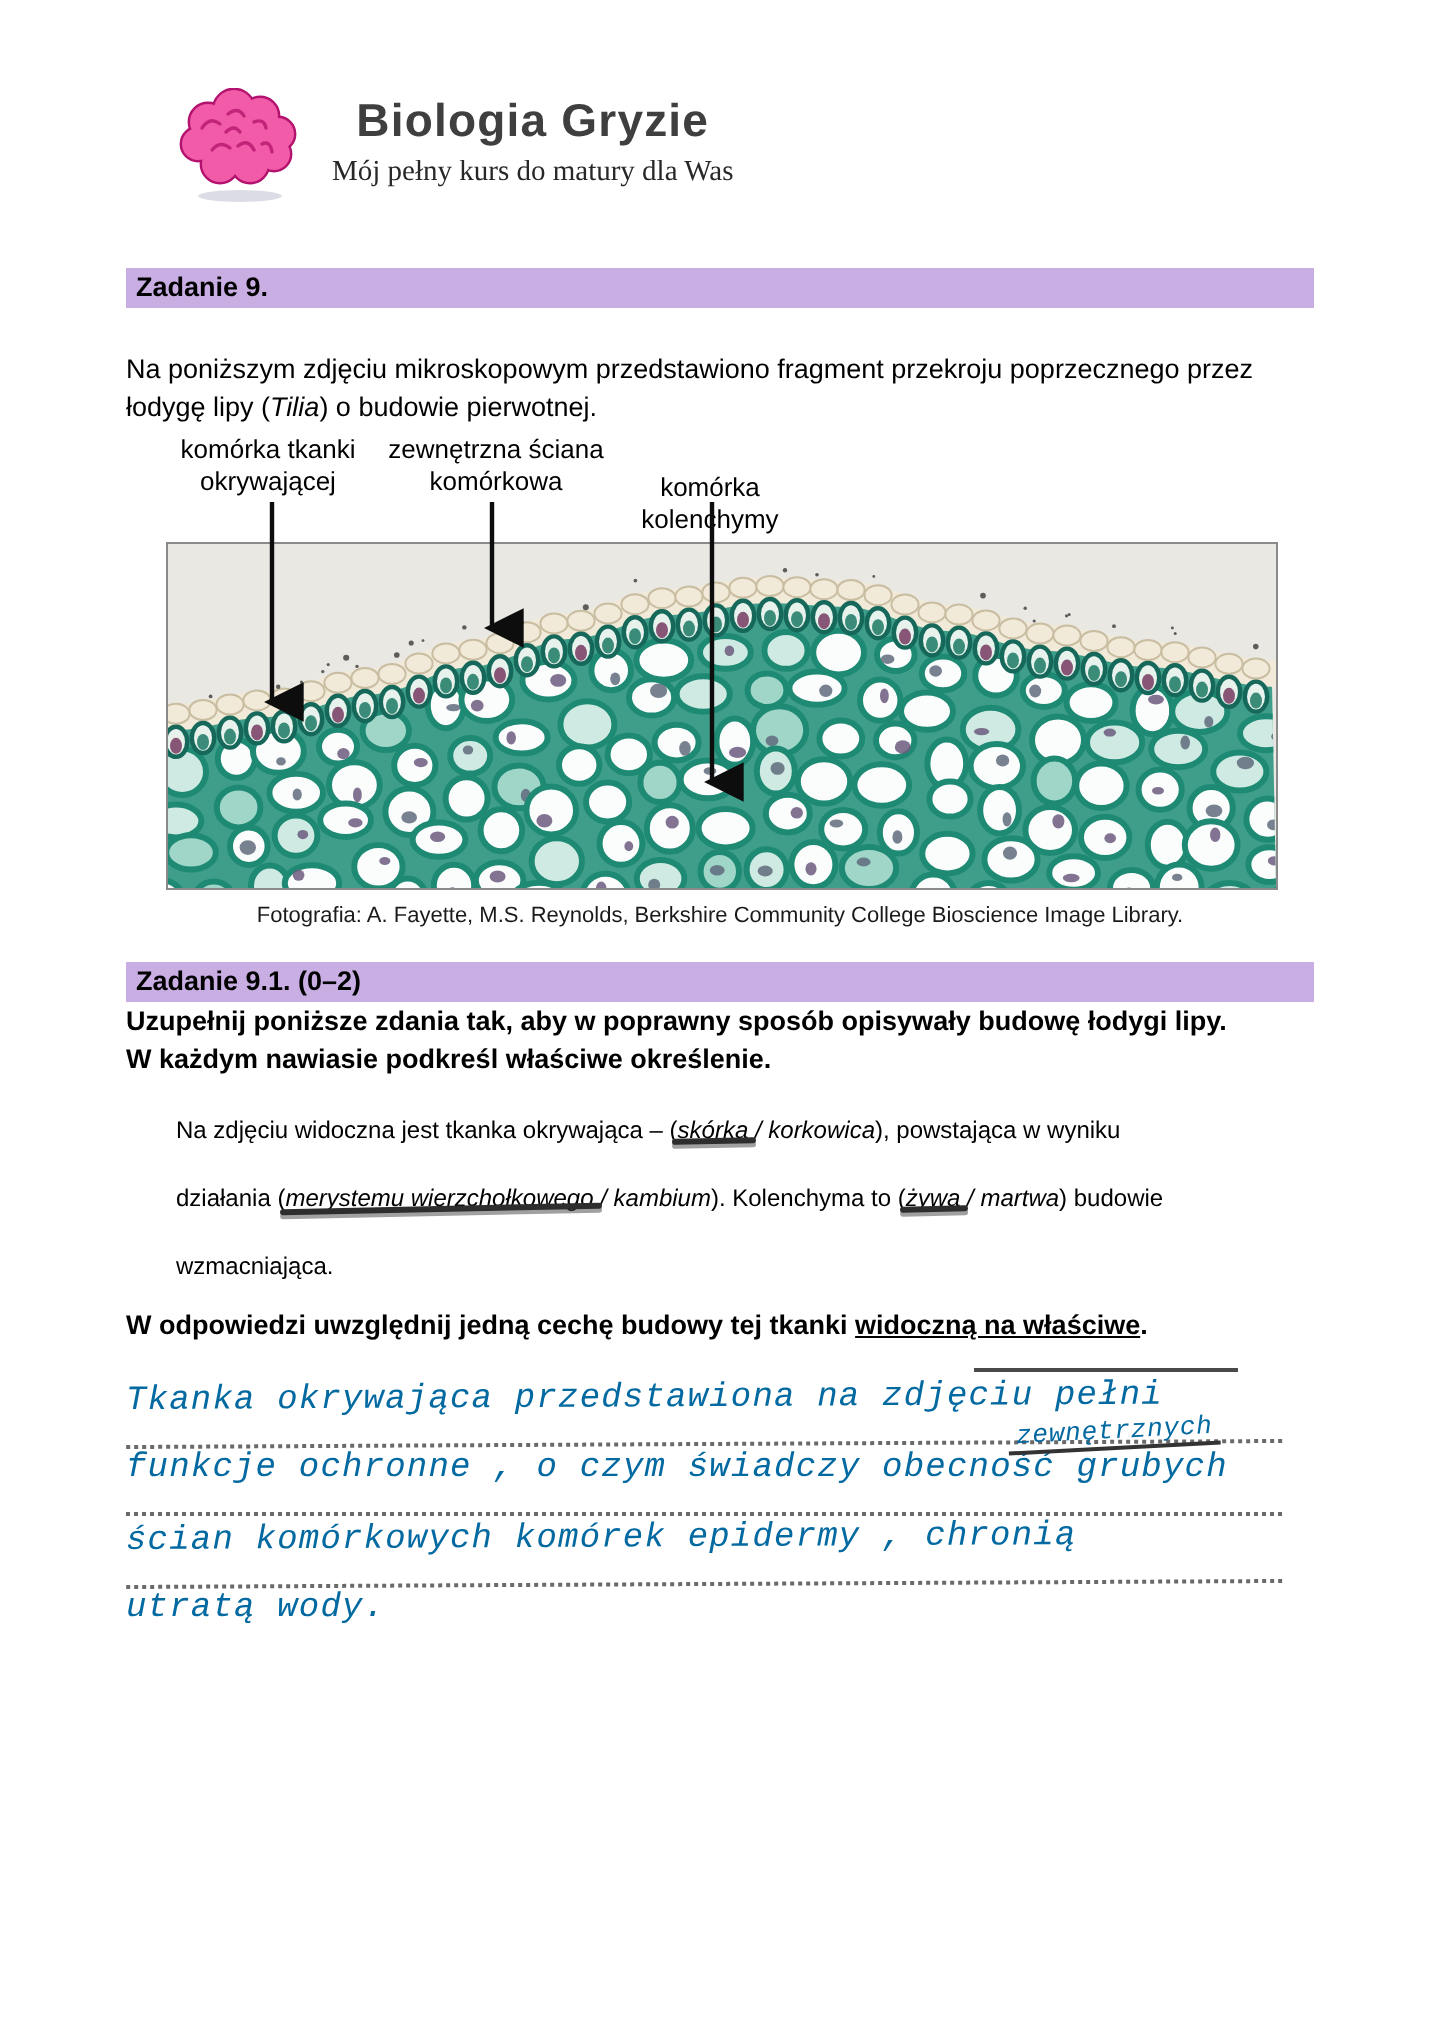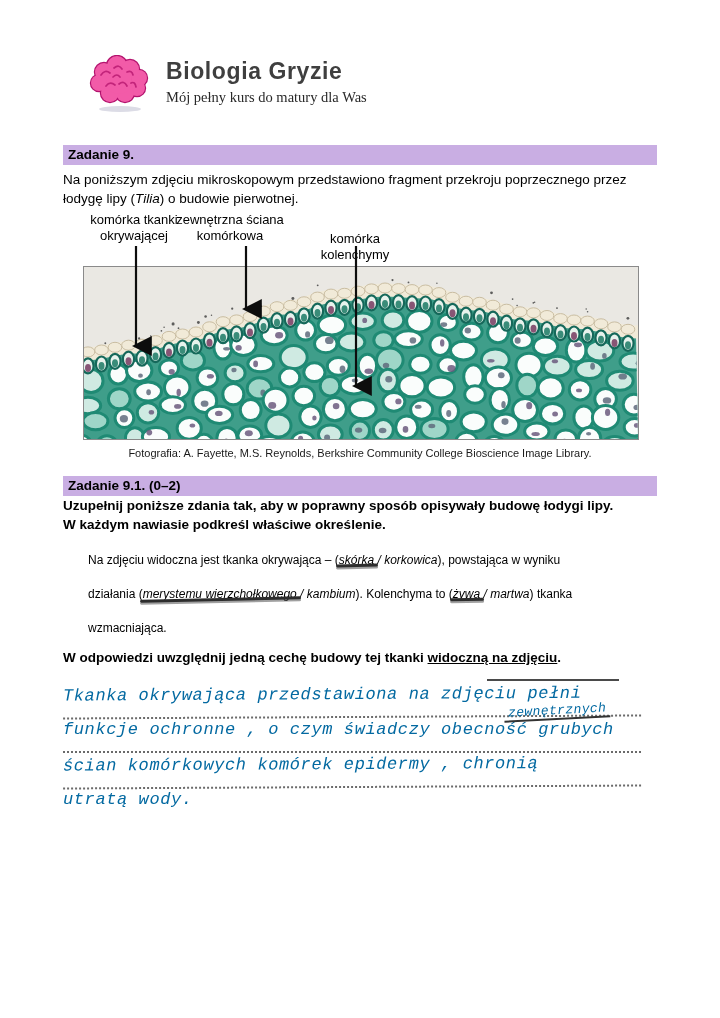--- a/index.html
+++ b/index.html
@@ -4,38 +4,38 @@
 <style>
   html,body{margin:0;padding:0;}
   body{
     width:720px;height:1018px;background:#ffffff;
     font-family:"Liberation Sans",sans-serif;color:#000;
     position:relative;overflow:hidden;
   }
   .content{width:594px;margin-left:63px;}
 
   
-  .header{display:flex;align-items:flex-start;gap:13px;margin:55px 0 10px 26px;}
+  .header{display:flex;align-items:flex-start;gap:13px;margin:44px 0 10px 26px;text-align:center;}
   .logo-box{width:64px;height:58px;flex:0 0 auto;}
   .brand-title{font-size:23px;font-weight:bold;color:#3f3f3f;letter-spacing:.6px;margin-top:3px;}
   .brand-tagline{font-size:14.5px;color:#282828;margin-top:4px;font-family:Liberation Serif, serif;}
 
   
   .task-bar{background:#c9aee3;font-weight:bold;font-size:13.5px;padding:2px 5px 3px 5px;margin-top:32px;}
 
-  .body-text{font-size:13.5px;line-height:19px;margin:5px 0 2px 0;}
+  .body-text{font-size:13.5px;line-height:19px;margin:21px 0 2px 0;}
   .it{font-style:italic;}
   .u{text-decoration:underline;}
   .bold-line{font-weight:bold;font-size:13.5px;line-height:19px;}
 
   
   .figure-wrap{position:relative;height:252px;margin-top:2px;}
   .fig-label{position:absolute;top:2px;text-align:center;font-size:13px;line-height:15.5px;}
   .fig-label.l0{left:11px;width:120px;}
-  .fig-label.l1{left:102px;width:130px;}
+  .fig-label.l1{left:120px;width:130px;}
   .fig-label.l2{left:250px;width:84px;margin-top:19px;}
   .arrow-layer{position:absolute;left:0;top:0;z-index:3;pointer-events:none;}
   .micro-frame{position:absolute;left:20px;top:56px;width:554px;height:172px;border:1px solid #8a8a8a;z-index:1;}
   .credit{position:absolute;top:237px;left:20px;width:554px;text-align:center;font-size:11px;color:#1a1a1a;}
 
   
   .cloze{font-size:12px;line-height:34px;padding-left:25px;margin:9px 0 3px 0;}
   .pencil{position:relative;}
   .pencil::after{content:"";position:absolute;left:-3px;right:-4px;bottom:0px;height:3px;
     background:#2d2d2d;border-radius:2px;transform:rotate(-1.2deg);box-shadow:0 2px 0 rgba(45,45,45,.45);}
@@ -472,25 +472,25 @@
 
     <div class="credit">Fotografia: A. Fayette, M.S. Reynolds, Berkshire Community College Bioscience Image Library.</div>
   </div>
 
   <div class="task-bar gap14">Zadanie 9.1. (0–2)</div>
   <div class="bold-line">Uzupełnij poniższe zdania tak, aby w poprawny sposób opisywały budowę łodygi lipy.</div>
   <div class="bold-line">W każdym nawiasie podkreśl właściwe określenie.</div>
 
   <div class="cloze">
     <div><span>Na zdjęciu widoczna jest tkanka okrywająca – (</span><span class="it pencil">skórka</span><span class="it"> / </span><span class="it">korkowica</span><span>), powstająca w wyniku</span></div>
-    <div><span>działania (</span><span class="it pencil">merystemu wierzchołkowego</span><span class="it"> / </span><span class="it">kambium</span><span>). Kolenchyma to (</span><span class="it pencil">żywa</span><span class="it"> / </span><span class="it">martwa</span><span>) tkanka</span></div>
+    <div><span>działania (</span><span class="it pencil">merystemu wierzchołkowego</span><span class="it"> / </span><span class="it">kambium</span><span>). Kolenchyma to (</span><span class="it pencil">żywa</span><span class="it"> / </span><span class="it">martwa</span><span>) budowie</span></div>
     <div>wzmacniająca.</div>
   </div>
 
-  <div class="bold-line"><span>W odpowiedzi uwzględnij jedną cechę budowy tej tkanki </span><span class="u">widoczną na zdjęciu</span><span>.</span></div>
+  <div class="bold-line"><span>W odpowiedzi uwzględnij jedną cechę budowy tej tkanki </span><span class="u">widoczną na właściwe</span><span>.</span></div>
 
   <div class="stray-line"></div>
 
   <div class="hand">
     <span class="hl">Tkanka okrywająca przedstawiona na zdjęciu pełni</span>
     <span class="hl"><span>funkcje ochronne , o czym świadczy obecność </span><span class="insert"><span class="above">zewnętrznych</span><span>grubych</span></span></span>
     <span class="hl">ścian komórkowych komórek epidermy , chronią</span>
     <span class="hl last">utratą wody.</span>
   </div>
 

